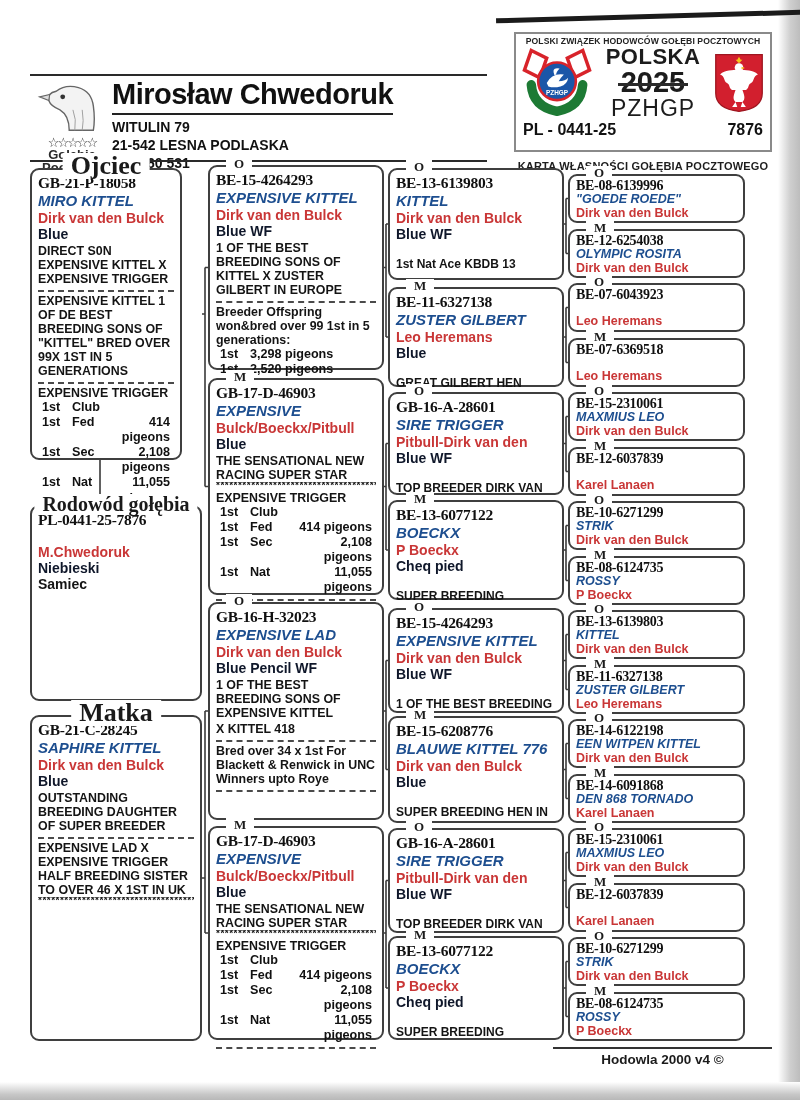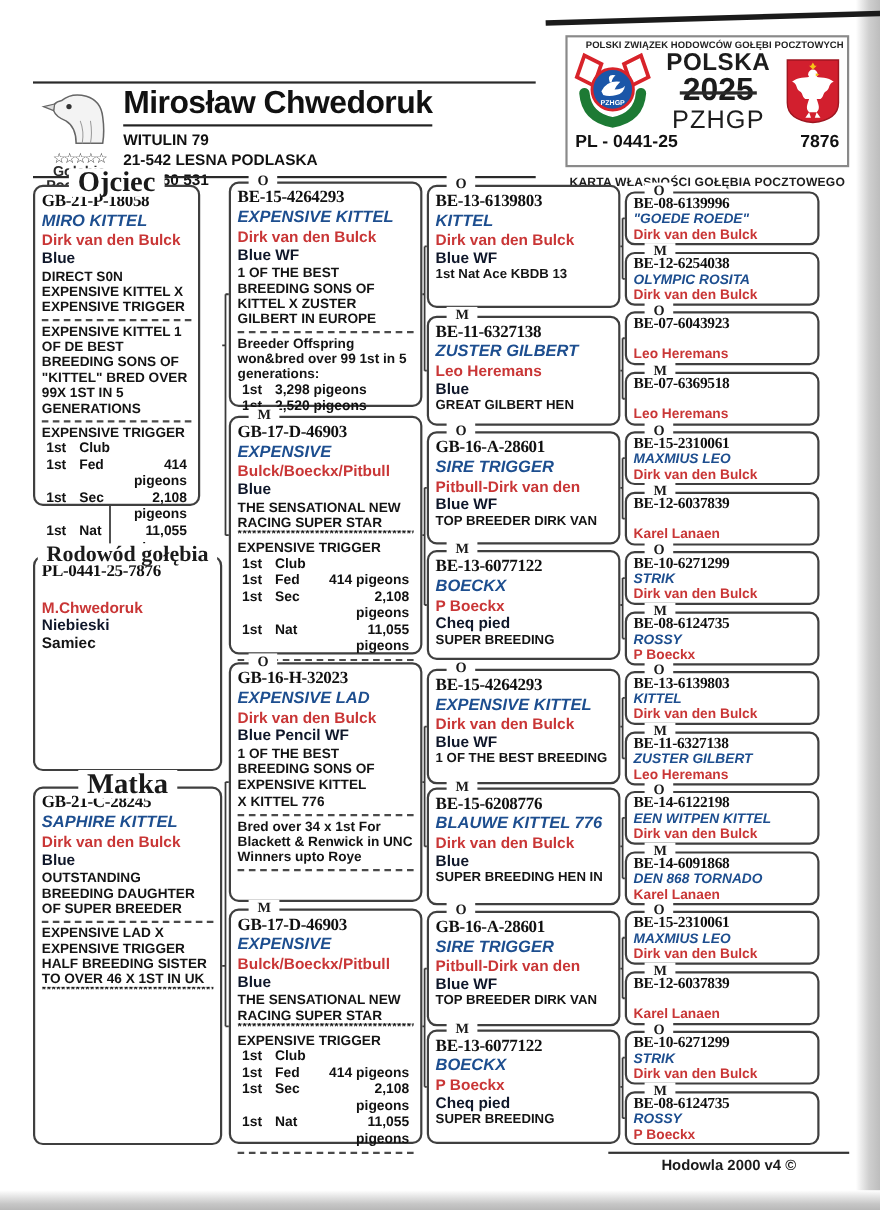--- a/index.html
+++ b/index.html
@@ -21,21 +21,21 @@
   .logo{position:absolute;left:32px;top:82px;width:80px;text-align:center;}
   .logo .stars{font-size:13px;letter-spacing:-2px;color:#333;line-height:10px;}
   .logo .lt{font-size:13px;font-weight:bold;color:#2b2b2b;line-height:13px;}
   .bname{position:absolute;left:112px;top:78px;font-size:29px;font-weight:bold;
       letter-spacing:-0.5px;border-bottom:2px solid #222;padding-bottom:2px;}
   .addr{position:absolute;left:112px;top:119px;font-size:14px;font-weight:bold;line-height:1.28;}
 
   
   .stamp{position:absolute;left:514px;top:32px;width:258px;height:120px;
       border:2px solid #8a8a8a;background:#fff;box-sizing:border-box;padding:2px 3px;}
-  .assoc{font-size:8.6px;font-weight:600;text-align:right;color:#222;letter-spacing:0.1px;}
+  .assoc{font-size:8.6px;font-weight:600;text-align:center;color:#222;letter-spacing:0.1px;}
   .stamp-row{display:flex;align-items:center;justify-content:space-between;padding:0 2px;}
   .stamp-mid{text-align:center;line-height:1;}
   .polska{font-size:22px;font-weight:600;letter-spacing:0.5px;color:#1c1c1c;}
   .y2025{font-size:29px;font-weight:800;color:#1c1c1c;position:relative;display:inline-block;}
   .y2025::after{content:"";position:absolute;left:-3px;right:-3px;top:52%;border-top:3px solid #2a2a2a;}
   .pzhgp{font-size:23px;font-weight:500;letter-spacing:1px;color:#1c1c1c;}
   .stamp-bottom{display:flex;justify-content:space-between;font-size:16px;font-weight:bold;
       padding:0 4px;margin-top:1px;}
   .karta{position:absolute;left:514px;top:160px;width:258px;font-size:11px;font-weight:600;
       text-align:center;color:#1d1d1d;letter-spacing:0.2px;}
@@ -58,21 +58,21 @@
       overflow:hidden;white-space:nowrap;color:#141414;}
   .prow{display:flex;font-size:12.6px;font-weight:600;line-height:1.2;margin-left:4px;}
   .prow .c0{width:30px;flex:none;}
   .prow .c1{width:46px;flex:none;}
   .prow .c2{flex:1;text-align:right;padding-right:4px;}
   .prow .c1.t2{width:auto;}
   .col4 .ring{font-size:14px;line-height:1.1;}
   .col4 .pname{font-size:12.5px;line-height:1.1;min-height:13px;}
   .col4 .pbreeder{font-size:12.5px;line-height:1.1;}
   .col4.pbox{padding:2px 6px 1px;}
-  .col3 .pdesc{margin-top:1px;font-size:12px;}
+  .col3 .pdesc{margin-top:16px;font-size:12px;}
 
   #connectors{position:absolute;left:0;top:0;}
 
   
   .credit-rule{position:absolute;left:553px;top:1047px;width:219px;border-top:2px solid #333;}
   .credit{position:absolute;left:553px;top:1052px;width:219px;text-align:center;
       font-size:13.5px;font-weight:600;color:#1b1b1b;}
 </style>
 </head>
 <body>
@@ -246,21 +246,21 @@
         </div>
         <div class="sep-dash"></div>
       </div>
       <div class="pbox col2" style="left: 208px; top: 602px; width: 176px; height: 218px;">
         <span class="plabel">O</span>
         <div class="ring">GB-16-H-32023</div>
         <div class="pname">EXPENSIVE LAD</div>
         <div class="pbreeder">Dirk van den Bulck</div>
         <div class="pcolor">Blue Pencil WF</div>
         <div class="pdesc">1 OF THE BEST BREEDING SONS OF EXPENSIVE KITTEL</div>
-        <div class="pdesc">X KITTEL 776</div>
+        <div class="pdesc">X KITTEL 418</div>
         <div class="sep-dash"></div>
         <div class="pdesc">Bred over 34 x 1st For Blackett &amp; Renwick in UNC Winners upto Roye</div>
         <div class="sep-dash"></div>
       </div>
       <div class="pbox col2" style="left: 208px; top: 826px; width: 176px; height: 214px;">
         <span class="plabel">M</span>
         <div class="ring">GB-17-D-46903</div>
         <div class="pname">EXPENSIVE</div>
         <div class="pbreeder">Bulck/Boeckx/Pitbull</div>
         <div class="pcolor">Blue</div>

